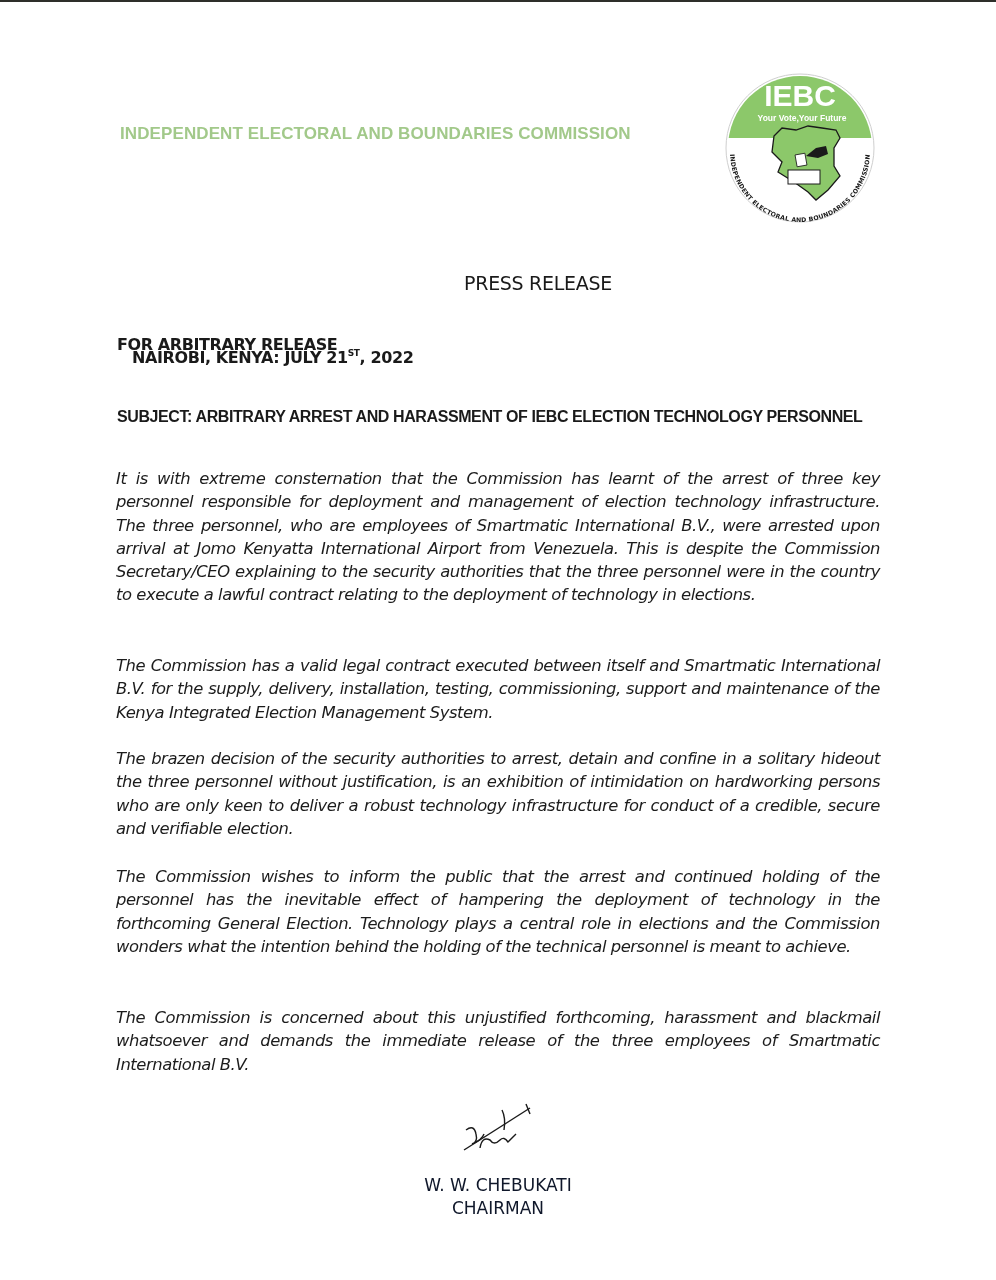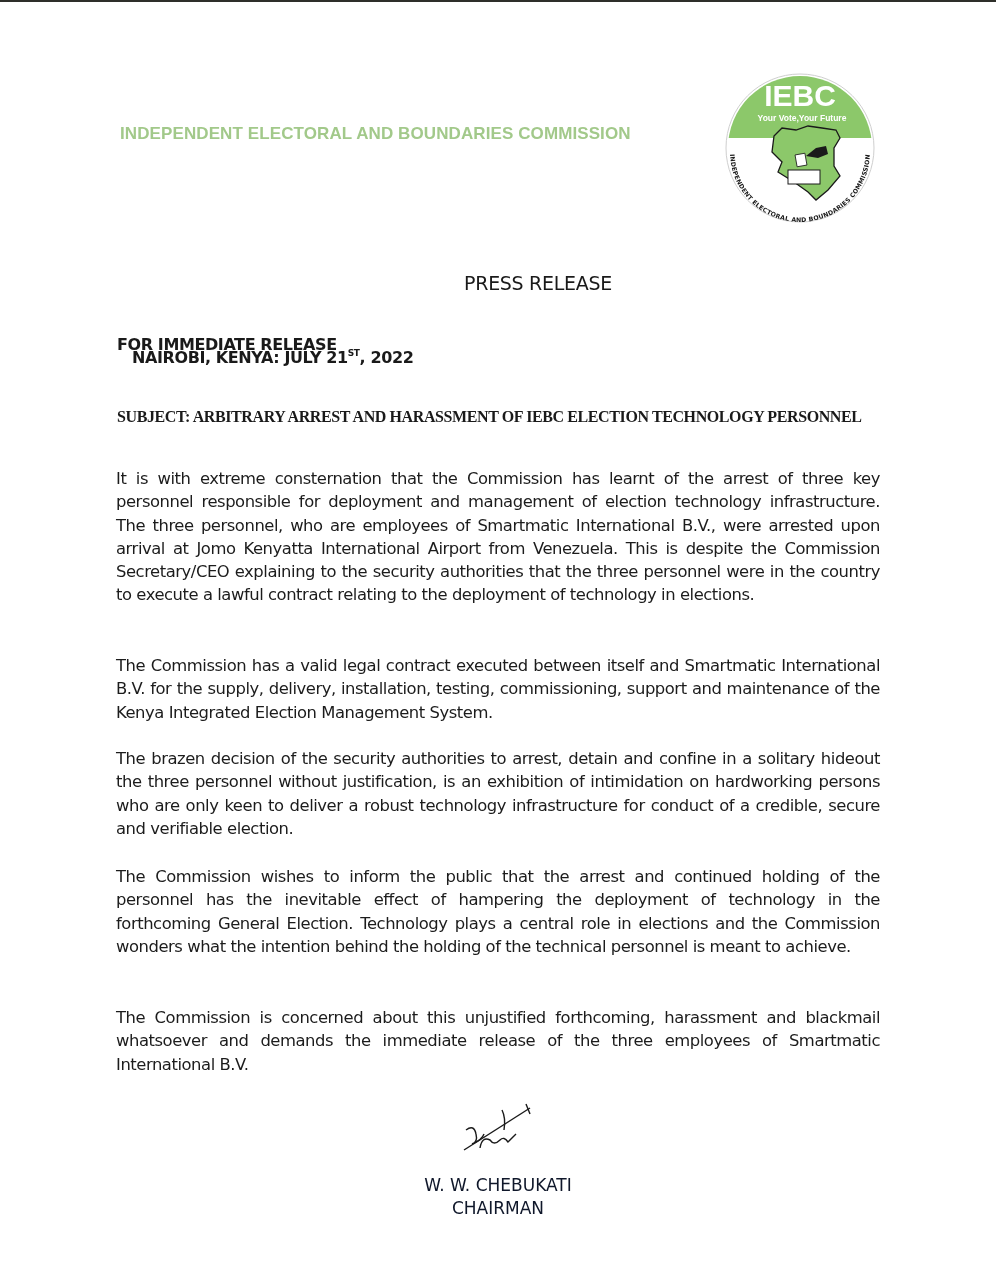--- a/index.html
+++ b/index.html
@@ -3,22 +3,22 @@
 <meta charset="utf-8">
 <style>
   html, body { margin: 0; padding: 0; background: #ffffff; }
   body { width: 996px; height: 1280px; position: relative; overflow: hidden; font-family: "DejaVu Sans", sans-serif; color: #1a1a1a; }
   .top-bar { position: absolute; left: 0; top: 0; width: 996px; height: 2px; background: #2e2f2a; }
   .org-name { position: absolute; left: 120px; top: 124px; font-family: "Liberation Sans", sans-serif; font-weight: bold; font-size: 17px; color: #a2c98a; letter-spacing: 0.1px; white-space: nowrap; }
   .logo { position: absolute; left: 712px; top: 66px; width: 176px; height: 160px; }
   .title { position: absolute; left: 0; width: 996px; top: 272px; text-align: center; font-family: "DejaVu Sans", sans-serif; font-weight: normal; font-size: 19px; letter-spacing: -0.3px; margin-left: 40px; }
   .meta-line { position: absolute; left: 117px; font-family: "DejaVu Sans", sans-serif; font-weight: bold; font-size: 16px; letter-spacing: -0.4px; white-space: nowrap; }
   .meta-line sup { font-size: 9px; vertical-align: 7px; }
-  .subject { position: absolute; left: 117px; top: 400px; width: 763px; font-family: Liberation Serif, serif; font-weight: bold; font-size: 16px; letter-spacing: -0.4px; line-height: 34px; text-align: justify; text-align-last: left; }
-  .para { position: absolute; left: 116px; width: 764px; font-family: "DejaVu Sans", sans-serif; font-size: 16.4px; line-height: 23.3px; text-align: justify; letter-spacing: -0.45px; color: #1c1c1c; }
+  .subject { position: absolute; left: 117px; top: 400px; width: 763px; font-family: Liberation Sans, sans-serif; font-weight: bold; font-size: 16px; letter-spacing: -0.4px; line-height: 34px; text-align: justify; text-align-last: left; }
+  .para { position: absolute; left: 116px; width: 764px; font-family: "DejaVu Sans", sans-serif; font-size: 16.4px; line-height: 23.3px; text-align: justify; letter-spacing: -0.45px; color: #1c1c1c; font-style: italic; }
   .signature { position: absolute; left: 460px; top: 1100px; width: 80px; height: 60px; }
   .sig-name { position: absolute; left: 0; width: 996px; text-align: center; font-family: "DejaVu Sans", sans-serif; font-size: 17px; letter-spacing: 0px; color: #0f172a; }
 </style>
 </head>
 <body>
 
 <div class="top-bar"></div>
 
 <div class="org-name">INDEPENDENT ELECTORAL AND BOUNDARIES COMMISSION</div>
 
@@ -39,21 +39,21 @@
     <rect x="84" y="88" width="10" height="12" fill="#ffffff" stroke="#1a1a1a" stroke-width="0.8" transform="rotate(-10 89 94)"></rect>
     <path d="M 94 90 L 104 82 L 114 80 L 116 88 L 106 92 Z" fill="#1a1a1a"></path>
   </g>
   <text font-family="DejaVu Sans, sans-serif" font-weight="bold" font-size="6.2" fill="#1a1a1a" letter-spacing="0.2">
     <textPath href="#ringPath" startOffset="50%" text-anchor="middle">INDEPENDENT ELECTORAL AND BOUNDARIES COMMISSION</textPath>
   </text>
 </svg>
 
 <div class="title">PRESS RELEASE</div>
 
-<div class="meta-line" style="top:335px;">FOR IMMEDIATE RELEASE</div>
+<div class="meta-line" style="top:335px;">FOR ARBITRARY RELEASE</div>
 
 <div class="meta-line" style="top:348px;margin-left:15px;"><span>NAIROBI, KENYA: JULY 21</span><sup>ST</sup><span>, 2022</span></div>
 
 <div class="subject">SUBJECT: ARBITRARY ARREST AND HARASSMENT OF IEBC ELECTION TECHNOLOGY PERSONNEL</div>
 
 <p class="para" style="top:467px; margin:0;">It is with extreme consternation that the Commission has learnt of the arrest of three key personnel responsible for deployment and management of election technology infrastructure. The three personnel, who are employees of Smartmatic International B.V., were arrested upon arrival at Jomo Kenyatta International Airport from Venezuela. This is despite the Commission Secretary/CEO explaining to the security authorities that the three personnel were in the country to execute a lawful contract relating to the deployment of technology in elections.</p>
 <p class="para" style="top:654px; margin:0;">The Commission has a valid legal contract executed between itself and Smartmatic International B.V. for the supply, delivery, installation, testing, commissioning, support and maintenance of the Kenya Integrated Election Management System.</p>
 <p class="para" style="top:747px; margin:0;">The brazen decision of the security authorities to arrest, detain and confine in a solitary hideout the three personnel without justification, is an exhibition of intimidation on hardworking persons who are only keen to deliver a robust technology infrastructure for conduct of a credible, secure and verifiable election.</p>
 <p class="para" style="top:865px; margin:0;">The Commission wishes to inform the public that the arrest and continued holding of the personnel has the inevitable effect of hampering the deployment of technology in the forthcoming General Election. Technology plays a central role in elections and the Commission wonders what the intention behind the holding of the technical personnel is meant to achieve.</p>
 <p class="para" style="top:1006px; margin:0;">The Commission is concerned about this unjustified forthcoming, harassment and blackmail whatsoever and demands the immediate release of the three employees of Smartmatic International B.V.</p>

